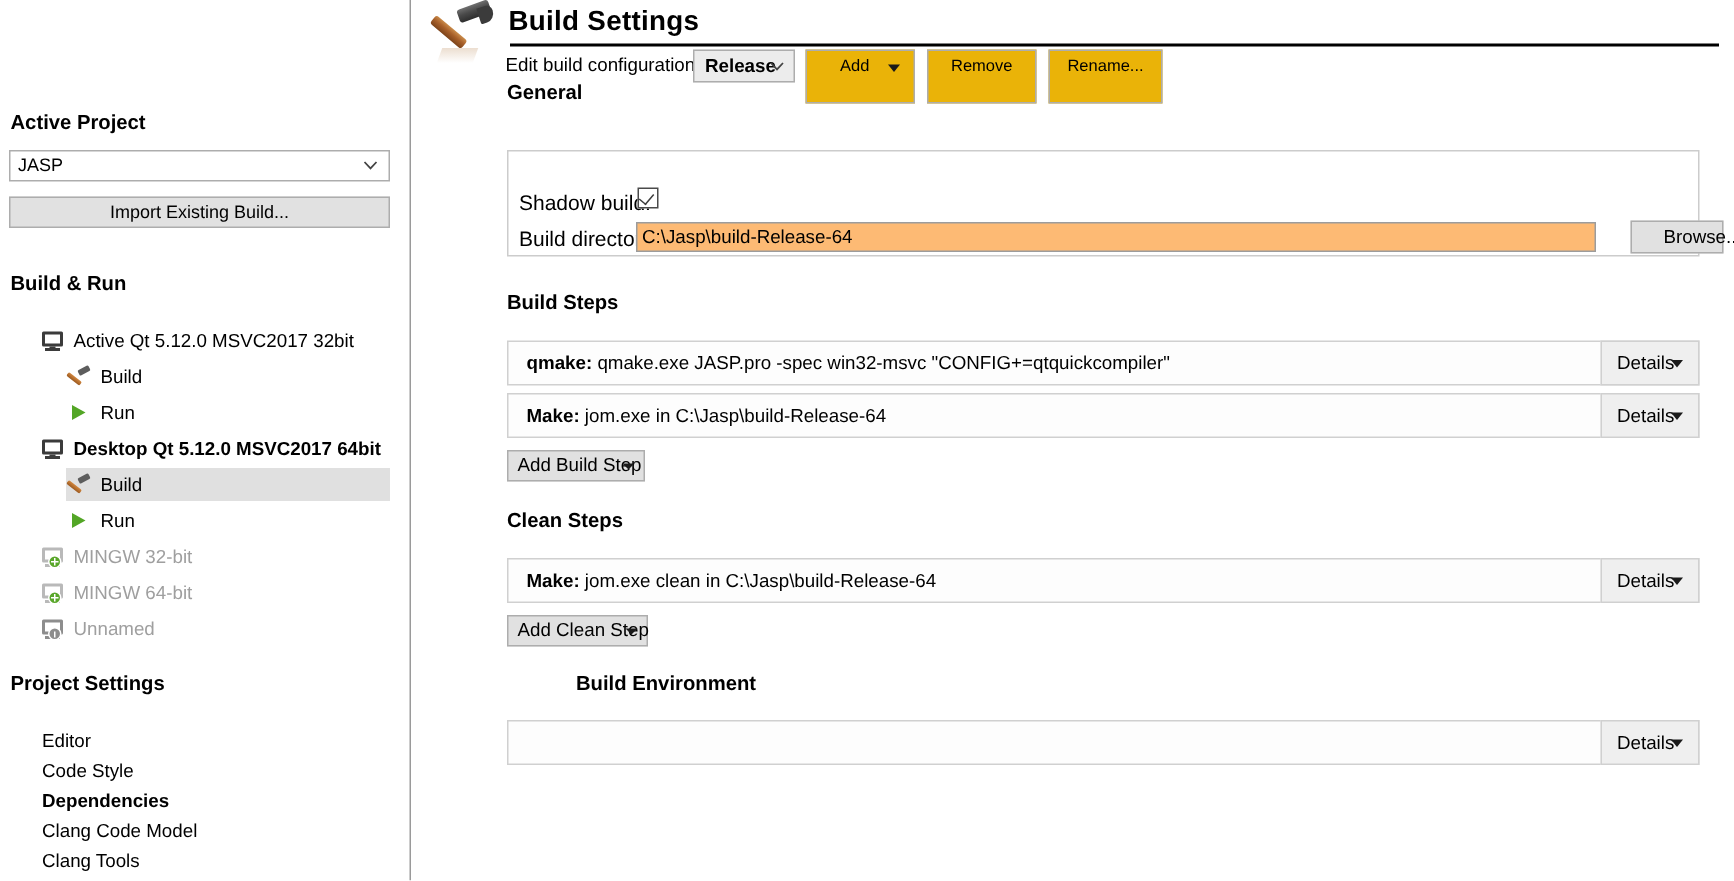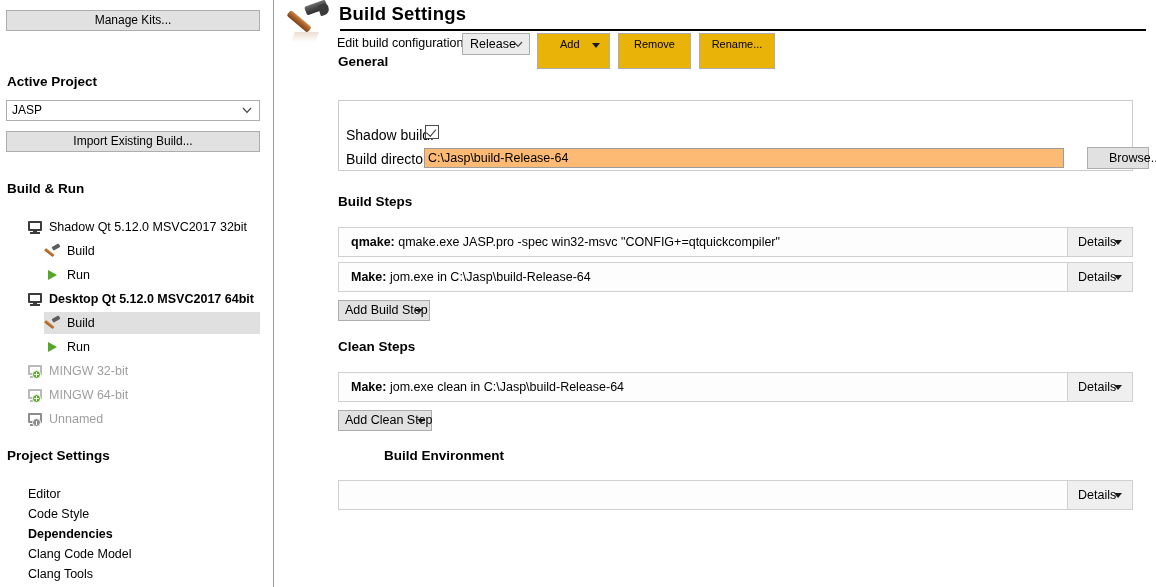--- a/index.html
+++ b/index.html
@@ -171,21 +171,21 @@
   .tbtn {
     position: absolute; top: 0; height: 36px;
     background: #eab308; border: 1px solid #adadad;
     font-size: 11px; color: #000; text-align: center; line-height: 20px;
     cursor: default; padding: 0; white-space: nowrap;
   }
   .tcombo {
     position: absolute; top: 0; height: 22px;
     background: #ececec; border: 1px solid #adadad;
     font-size: 12.5px; color: #000; line-height: 20px;
-    padding-left: 7px; cursor: default; white-space: nowrap;
+    padding-left: 7px; cursor: default; white-space: nowrap; font-weight: bold;
   }
   .tcombo .chev { position: absolute; right: 6px; top: 0; height: 20px; display:flex; align-items:center; }
   .tbtn .caret {
     position: absolute; right: 9px; top: 9px;
     width: 0; height: 0;
     border-left: 4.5px solid transparent; border-right: 4.5px solid transparent;
     border-top: 5px solid #1a1a1a;
   }
 
   .sec-heading {
@@ -247,21 +247,20 @@
   }
   .chev-svg { display: block; }
 </style>
 </head>
 <body>
 
 <div id="root">
 
   <div id="sidebar">
 
-    <button class="btn-wide" style="left:6px; top:10px; width:254px;">Manage Kits...</button>
 
     <div class="side-heading" style="left:7px; top:74px;">Active Project</div>
 
     <div class="combo" style="left:6px; top:100px; width:254px;">
       <span>JASP</span>
       <span class="chev">
         <svg class="chev-svg" width="10" height="7" viewBox="0 0 10 7">
             <path d="M1 1 L5 5.3 L9 1" stroke="#444" stroke-width="1.2" fill="none"></path>
           </svg>
       </span>
@@ -271,21 +270,21 @@
 
     <div class="side-heading" style="left:7px; top:181px;">Build &amp; Run</div>
 
     <div id="tree-container">
         <div class="tree-row kit" style="left: 28px; top: 216px; width: auto;">
           <span class="ico ico-monitor">
             <span class="scr"></span>
             <span class="stand"></span>
             <span class="base"></span>
           </span>
-          <span class="lbl">Shadow Qt 5.12.0 MSVC2017 32bit</span>
+          <span class="lbl">Active Qt 5.12.0 MSVC2017 32bit</span>
         </div>
         <div class="tree-row" style="left: 46px; top: 240px; width: auto;">
           <span class="ico ico-hammer-s">
             <span class="hd"></span>
             <span class="hh"></span>
           </span>
           <span class="lbl">Build</span>
         </div>
         <div class="tree-row" style="left: 46px; top: 264px; width: auto;">
           <span class="ico ico-play">

